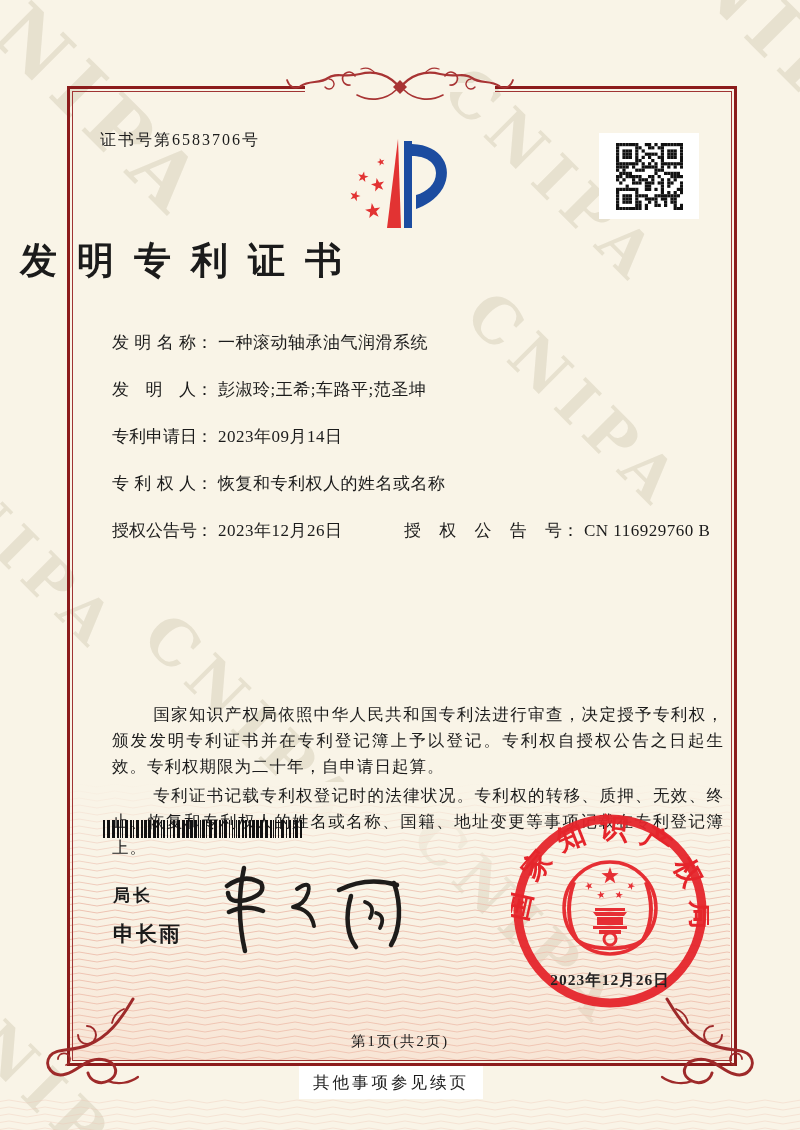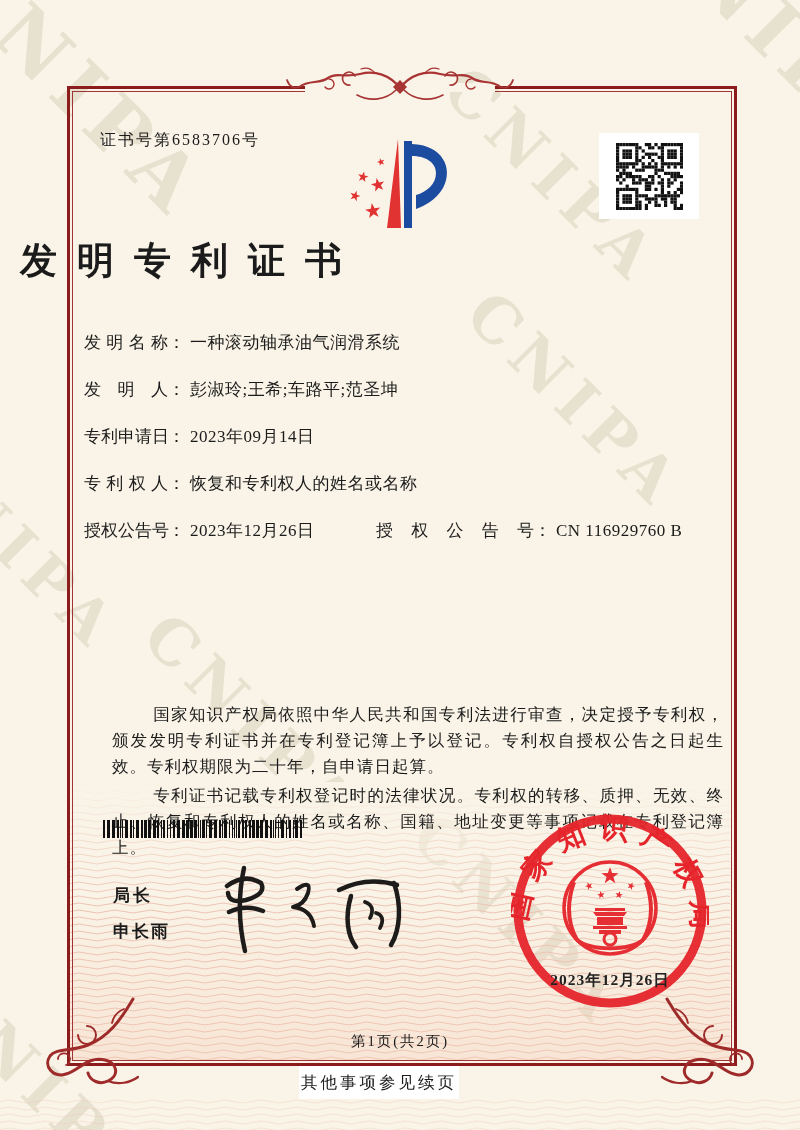--- a/index.html
+++ b/index.html
@@ -18,42 +18,42 @@
   .orn{position:absolute;z-index:3;}
   .topline-mask{position:absolute;left:305px;top:83px;width:190px;height:9px;background:#f9f4e7;z-index:3;}
   
   .certno{position:absolute;left:100px;top:130px;font-size:16px;letter-spacing:2px;z-index:4;}
   .logo{position:absolute;left:347px;top:132px;z-index:4;}
   .qrbox{position:absolute;left:599px;top:133px;width:100px;height:86px;background:#ffffff;z-index:4;}
   .qrbox svg{position:absolute;left:17px;top:10px;}
   .title{position:absolute;left:0;right:0;top:236px;text-align:left;font-size:37px;font-weight:bold;
          letter-spacing:20px;padding-left:20px;z-index:4;}
   
-  .fields{position:absolute;left:84px;top:331px;width:610px;font-size:17px;z-index:4;}
+  .fields{position:absolute;left:112px;top:331px;width:610px;font-size:17px;z-index:4;}
   .frow{height:47px;white-space:nowrap;}
   .flabel{display:inline-block;width:84px;text-align:justify;text-align-last:justify;vertical-align:top;}
   .flabel.wide{width:158px;font-family:Liberation Serif, serif;}
   .colon{display:inline-block;width:10px;}
   .fvalue{display:inline-block;padding-left:12px;letter-spacing:0.5px;}
   .fvalue.fixed{width:186px;padding-left:12px;}
   
   .body-text{position:absolute;left:112px;top:654px;width:612px;z-index:4;margin-top:48px;}
   .body-text p{margin:0;font-size:16.5px;line-height:26px;text-align:justify;text-indent:2.5em;letter-spacing:1px;}
   .body-text p + p{margin-top:3px;}
   
   .barcode{position:absolute;left:103px;top:820px;z-index:4;}
   .sig-title{position:absolute;left:113px;top:884px;font-family:Liberation Serif, serif;
              font-weight:bold;font-size:17px;letter-spacing:3px;z-index:4;}
   .sig-name{position:absolute;left:113px;top:920px;font-family:Liberation Serif, serif;
-            font-weight:bold;font-size:17px;letter-spacing:2px;z-index:4;}
+            font-weight:bold;font-size:21px;letter-spacing:2px;z-index:4;}
   .signature{position:absolute;left:215px;top:856px;z-index:4;}
   .seal{position:absolute;left:511px;top:812px;z-index:5;}
   
   .pagenum{position:absolute;left:0;right:0;top:1032px;text-align:center;font-size:14.5px;letter-spacing:2px;z-index:4;}
-  .contbox{position:absolute;left:299px;top:1066px;width:160px;height:33px;background:#ffffff;
+  .contbox{position:absolute;left:299px;top:1066px;width:184px;height:33px;background:#ffffff;
            text-align:center;line-height:33px;font-size:16.5px;letter-spacing:3px;z-index:4;}
 </style>
 </head>
 <body>
 
 <div class="page">
 
   <span class="wm" style="left:75px;top:85px;font-size:78px;">CNIPA</span>
   <span class="wm" style="left:770px;top:25px;font-size:78px;">CNIPA</span>
   <span class="wm" style="left:552px;top:175px;font-size:62px;">CNIPA</span>

